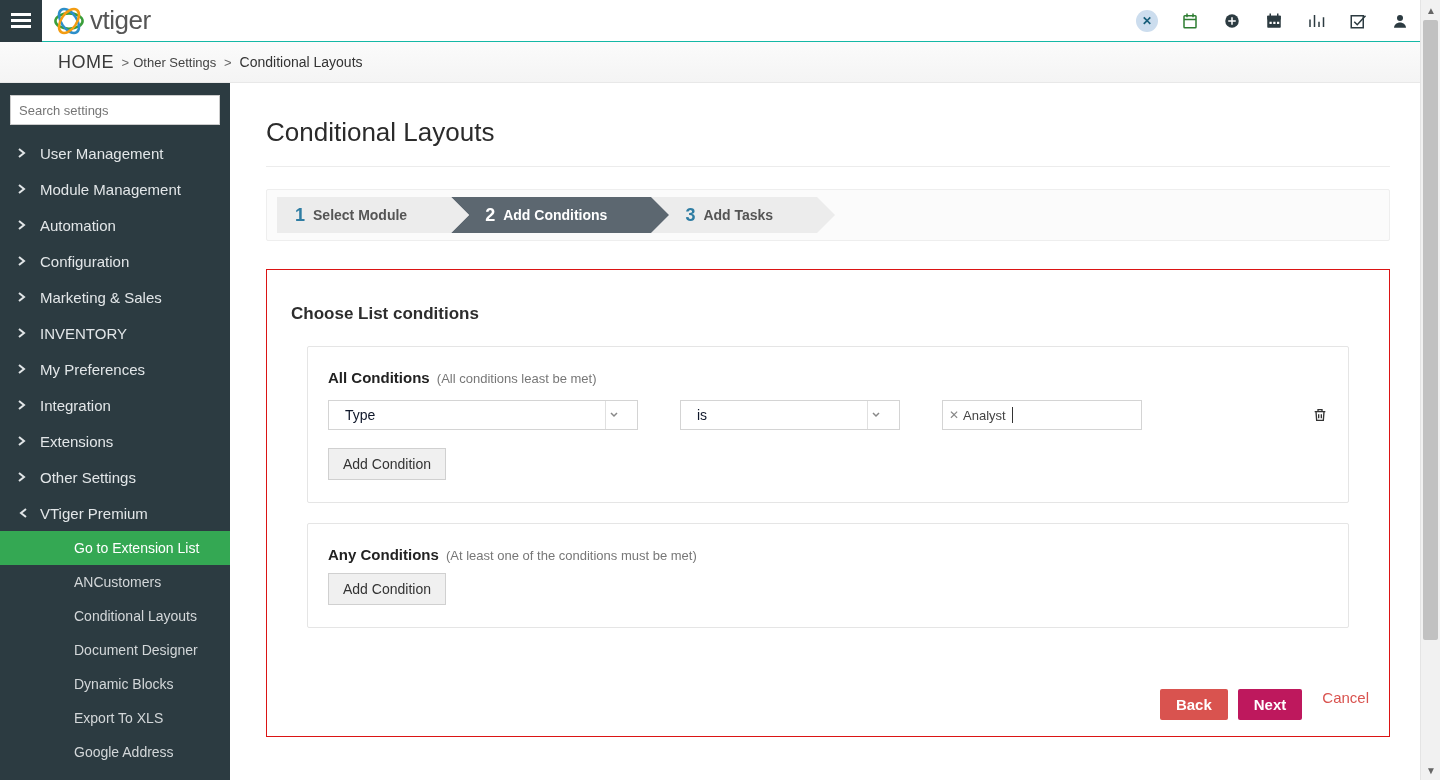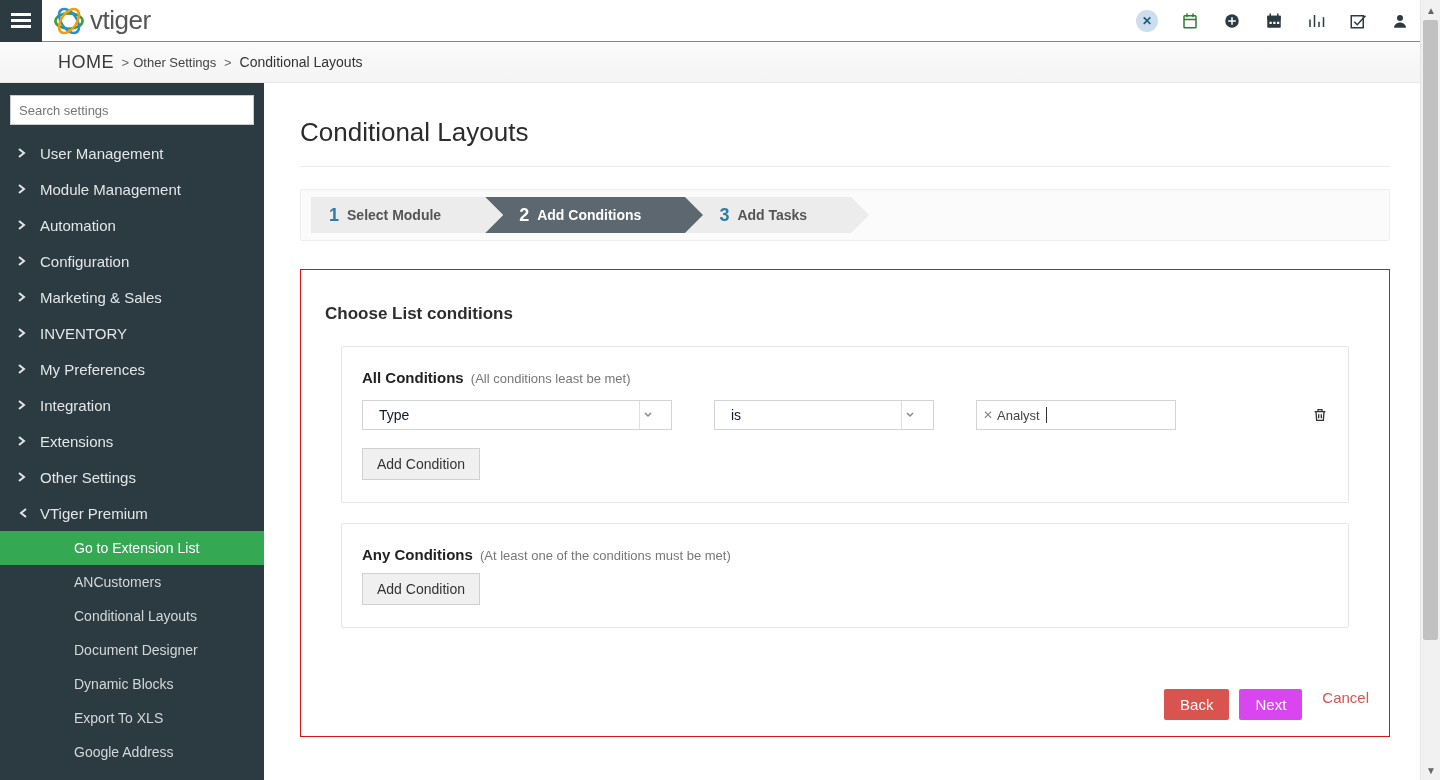--- a/index.html
+++ b/index.html
@@ -118,21 +118,21 @@
 .breadcrumb-bar .sep { color: #666; }
 .breadcrumb-bar .current { margin-left: 8px; }
 
 .main-wrap {
   position: absolute; top: 83px; bottom: 0; left: 0; right: 0;
   display: flex;
 }
 
 
 .sidebar {
-  width: 264px; background: #2c3b41; color: #d8dcde;
+  width: 230px; background: #2c3b41; color: #d8dcde;
   padding-top: 8px;
   overflow: hidden;
 }
 .sidebar-search {
   margin: 4px 10px 10px;
 }
 .sidebar-search input {
   width: 100%; height: 30px; border: 1px solid #ccc;
   padding: 0 8px; font-size: 13px; outline: none;
 }
@@ -253,23 +253,23 @@
   background: #f0f0f0; border: 1px solid #d0d0d0;
   padding: 7px 14px; font-size: 14px; color: #333; cursor: pointer;
 }
 .cond-block.any .add-btn { margin-top: 10px; }
 
 
 .panel-footer {
   position: absolute; bottom: 16px; right: 20px;
   display: flex; align-items: center; gap: 10px;
 }
-.btn { padding: 7px 16px; font-size: 15px; color: #fff; border: none; cursor: pointer; border-radius: 2px; }
+.btn { padding: 7px 16px; font-size: 15px; color: #fff; border: none; cursor: pointer; border-radius: 2px; font-weight: bold; }
 .btn-back { background: #d9534f; }
-.btn-next { background: #d946ef; }
+.btn-next { background: #be185d; }
 .link-cancel { color: #d9534f; font-size: 15px; margin-left: 10px; cursor: pointer; position: relative; top: -7px; }
 
 svg { display: block; }
 </style>
 </head>
 <body>
 
 <div class="viewport">
 
   <div class="topbar">

